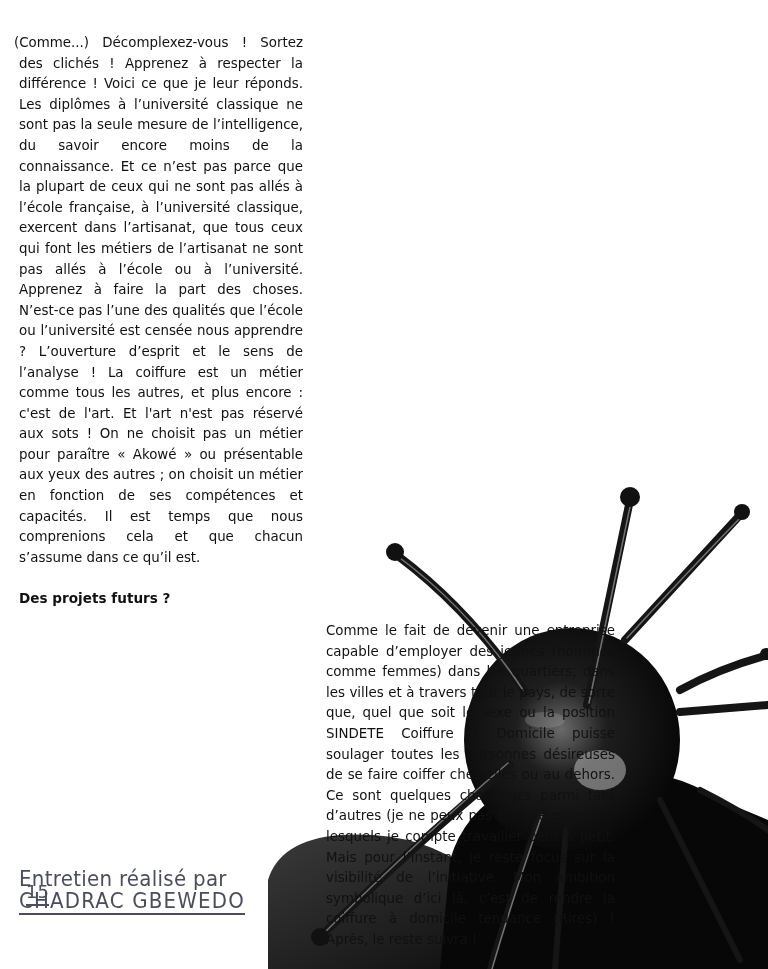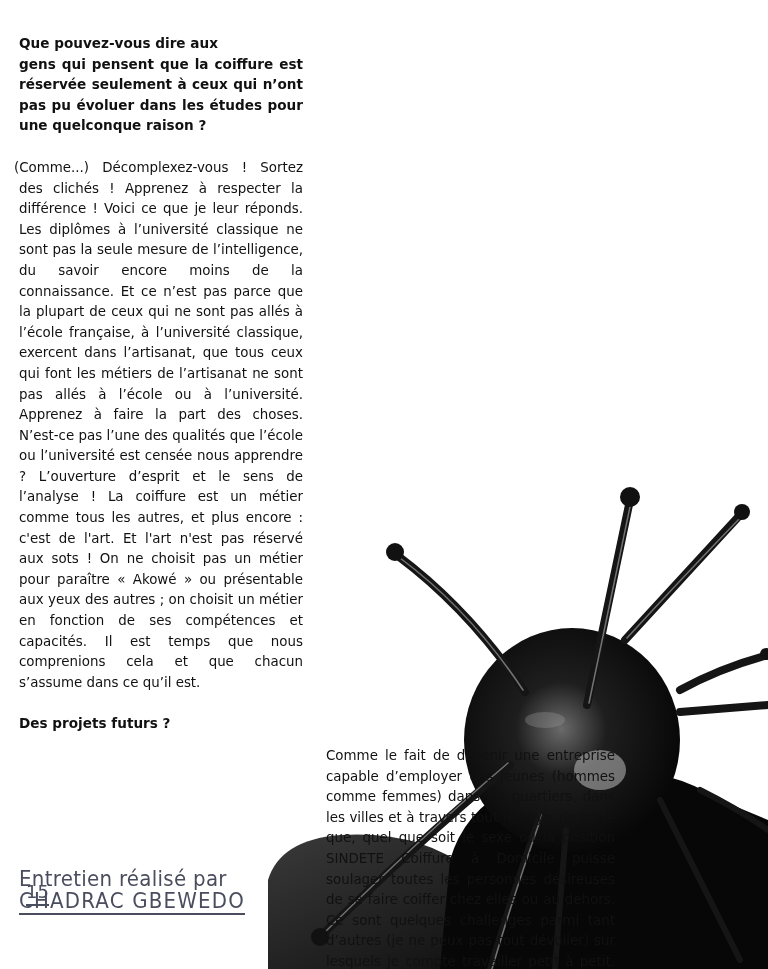--- a/index.html
+++ b/index.html
@@ -81,24 +81,20 @@
   <g fill="#111">
     <circle cx="395" cy="552" r="9"></circle>
     <circle cx="630" cy="497" r="10"></circle>
     <circle cx="742" cy="512" r="8"></circle>
     <circle cx="320" cy="937" r="9"></circle>
     <circle cx="766" cy="654" r="6"></circle>
   </g>
 </svg>
 
 <div class="col col-left txt-over">
-  <p class="q q1">
-    <span class="first-line-break">Que pouvez-vous dire aux</span>
-    <span>gens qui pensent que la coiffure est réservée seulement à ceux qui n’ont pas pu évoluer dans les études pour une quelconque raison ?</span>
-  </p>
   <p class="p">
     <span class="rire">(Comme...)</span>
     <span>Décomplexez-vous ! Sortez des clichés ! Apprenez à respecter la différence ! Voici ce que je leur réponds. Les diplômes à l’université classique ne sont pas la seule mesure de l’intelligence, du savoir encore moins de la connaissance. Et ce n’est pas parce que la plupart de ceux qui ne sont pas allés à l’école française, à l’université classique, exercent dans l’artisanat, que tous ceux qui font les métiers de l’artisanat ne sont pas allés à l’école ou à l’université. Apprenez à faire la part des choses. N’est-ce pas l’une des qualités que l’école ou l’université est censée nous apprendre ? L’ouverture d’esprit et le sens de l’analyse ! La coiffure est un métier comme tous les autres, et plus encore : c'est de l'art. Et l'art n'est pas réservé aux sots ! On ne choisit pas un métier pour paraître « Akowé » ou présentable aux yeux des autres ; on choisit un métier en fonction de ses compétences et capacités. Il est temps que nous comprenions cela et que chacun s’assume dans ce qu’il est.</span>
   </p>
   <div class="gap"></div>
   <p class="q">Des projets futurs ?</p>
   <div class="gap-s"></div>
   <p class="p">
   </p>
 </div>

